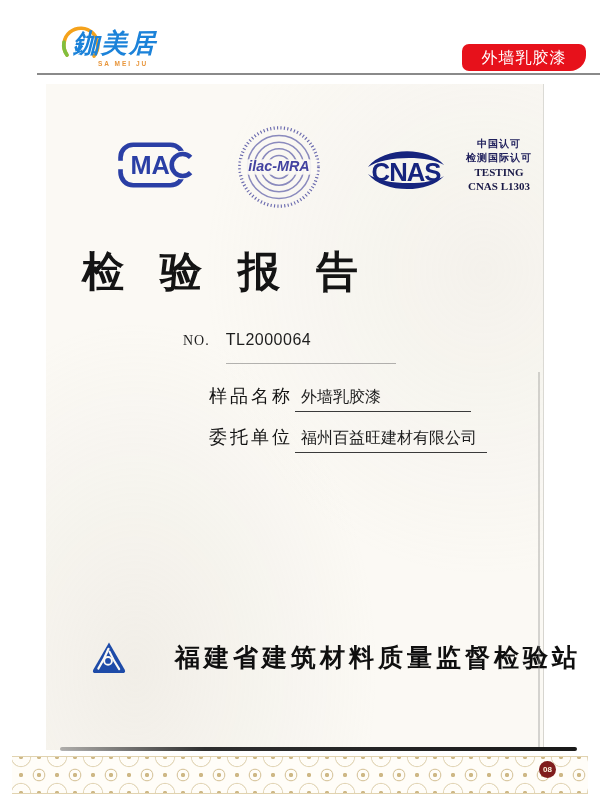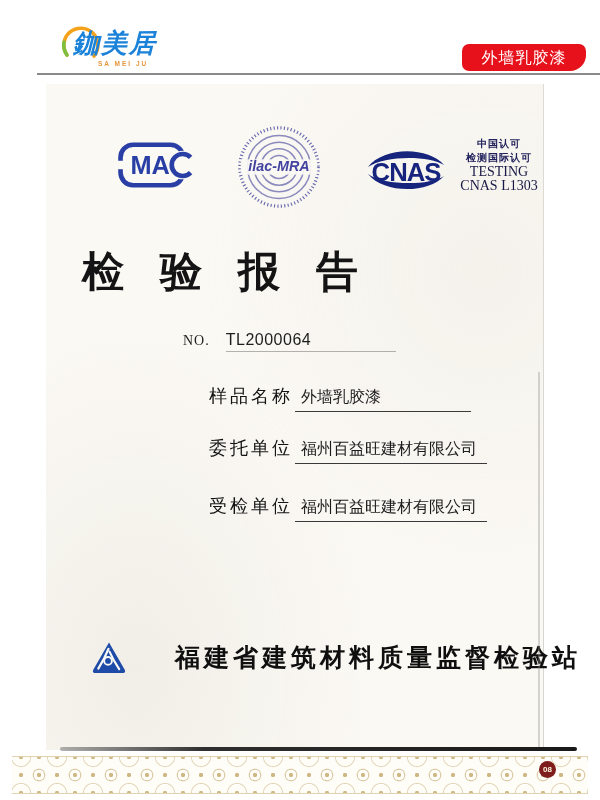--- a/index.html
+++ b/index.html
@@ -30,31 +30,31 @@
         background:linear-gradient(to right, rgba(90,90,90,.45), #2e2e2e 28%, #191919);}
 
   
   .cma-svg{position:absolute;left:72px;top:56px;}
   .cma-number{position:absolute;left:48px;top:110px;width:170px;font-family:"Liberation Sans",sans-serif;
         font-size:12.5px;letter-spacing:1.5px;color:#2c2c2c;}
   .ilac-svg{position:absolute;left:190px;top:40px;}
   .cnas-svg{position:absolute;left:318px;top:60px;}
   .cnas-text{position:absolute;left:408px;top:53px;width:90px;color:#20205c;text-align:center;}
   .cnas-text .zh{font-size:10px;font-weight:bold;letter-spacing:1px;line-height:14px;}
-  .cnas-text .en{font-family:"Liberation Serif",serif;font-size:14px;font-weight:normal;line-height:14px;color:#191947;}
+  .cnas-text .en{font-family:"Liberation Serif",serif;font-size:11px;font-weight:bold;line-height:14px;color:#191947;}
 
   
   .title{position:absolute;left:0;top:160px;width:100%;text-align:left;
         font-size:42px;font-weight:bold;color:#141414;letter-spacing:36px;text-indent:36px;white-space:nowrap;}
   .no-line{position:absolute;left:137px;top:247px;white-space:nowrap;}
   .no-label{font-size:14px;letter-spacing:1px;color:#1d1d1d;}
   .no-value{display:inline-block;margin-left:16px;min-width:170px;font-family:"Liberation Sans","DejaVu Sans",sans-serif;
-        font-size:16px;color:#1d1d1d;letter-spacing:.5px;border-bottom:1px solid rgba(90,90,90,.45);padding-bottom:2px;}
+        font-size:16px;color:#1d1d1d;letter-spacing:.5px;border-bottom:1px solid rgba(90,90,90,.45);padding-bottom:14px;}
   .field{position:absolute;left:115px;white-space:nowrap;}
-  .f0{top:300px;} .f1{top:352px;} .f2{top:410px;} .f3{top:463px;}
+  .f0{top:300px;} .f1{top:341px;} .f2{top:410px;} .f3{top:463px;}
   .field .flabel{font-size:18px;color:#131313;letter-spacing:3px;margin-left:48px;}
   .field .fvalue{display:inline-block;margin-left:2px;min-width:160px;border-bottom:1.5px solid #3a3a3a;
         padding:0 10px 3px 6px;font-size:16px;color:#1b1b1b;}
 
   
   .org{position:absolute;left:45px;top:557px;display:flex;align-items:center;gap:40px;}
   .org-logo{margin-right:8px;}
   .org-name{font-size:25px;font-weight:bold;color:#0f0f0f;letter-spacing:4px;white-space:nowrap;}
 
   
@@ -123,23 +123,20 @@
     <div class="no-line">
       <span class="no-label">NO.</span><span class="no-value">TL2000064</span>
     </div>
 
     <div class="field f0">
       <span class="flabel">样品名称</span><span class="fvalue">外墙乳胶漆</span>
     </div>
     <div class="field f1">
       <span class="flabel">委托单位</span><span class="fvalue">福州百益旺建材有限公司</span>
     </div>
-    <div class="field f2">
-      <span class="flabel">受检单位</span><span class="fvalue">福州百益旺建材有限公司</span>
-    </div>
 
     <div class="org">
       <svg class="org-logo" width="36" height="33" viewBox="0 0 36 34">
         <path d="M18 1.5 L34.2 29.5 Q35.8 33 31.5 33 L4.5 33 Q0.2 33 1.8 29.5 Z" fill="#1e4ba8"></path>
         <path d="M17.5 8 Q 13.5 18 7 28.5" fill="none" stroke="#fbf9f4" stroke-width="2.2" stroke-linecap="round"></path>
         <path d="M18.5 11 Q 22.5 20 28.5 29" fill="none" stroke="#fbf9f4" stroke-width="2.2" stroke-linecap="round"></path>
         <circle cx="17" cy="20.5" r="4" fill="none" stroke="#fbf9f4" stroke-width="2"></circle>
       </svg>
       <span class="org-name">福建省建筑材料质量监督检验站</span>
     </div>

